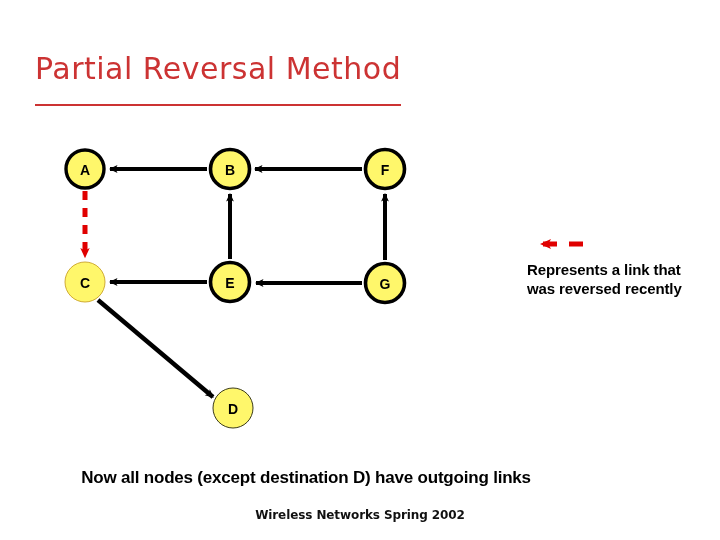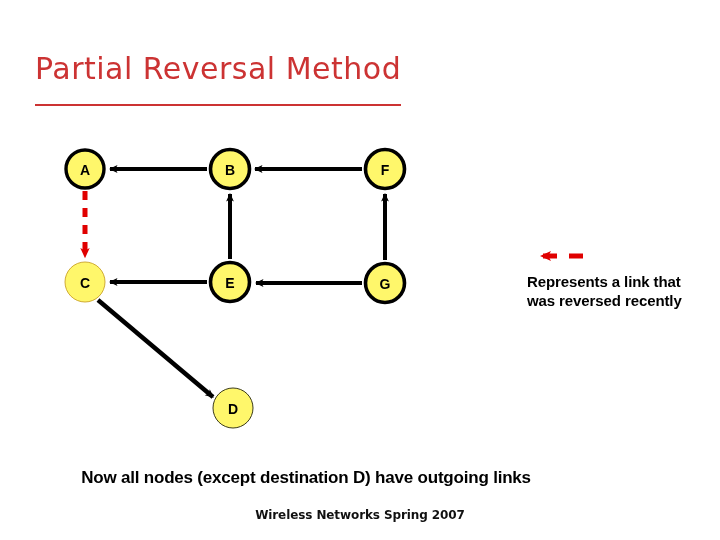--- a/index.html
+++ b/index.html
@@ -44,21 +44,21 @@
     font-family: "Liberation Sans", sans-serif;
     font-size: 14px;
     font-weight: bold;
     fill: #000000;
     text-anchor: middle;
     dominant-baseline: central;
   }
   #legend {
     position: absolute;
     left: 527px;
-    top: 248px;
+    top: 236px;
     width: 180px;
   }
   #legend-arrow {
     display: block;
   }
   #legend-text {
     margin-top: 8px;
     font-family: "Liberation Sans", sans-serif;
     font-size: 15px;
     font-weight: bold;
@@ -158,15 +158,15 @@
           <path d="M0,1 L11,6 L0,11 L2.6,6 Z" fill="#E00000"></path>
         </marker>
       </defs>
       <line x1="56" y1="8" x2="14" y2="8" stroke="#E00000" stroke-width="5" stroke-dasharray="14,12" marker-end="url(#ah-red-legend)"></line>
     </svg>
     <div id="legend-text">Represents a link that was reversed recently</div>
   </div>
 
   <div id="caption">Now all nodes (except destination D) have outgoing links</div>
 
-  <div id="footer">Wireless Networks Spring 2007</div>
+  <div id="footer">Wireless Networks Spring 2002</div>
 
 </div>
 
 </body></html>

